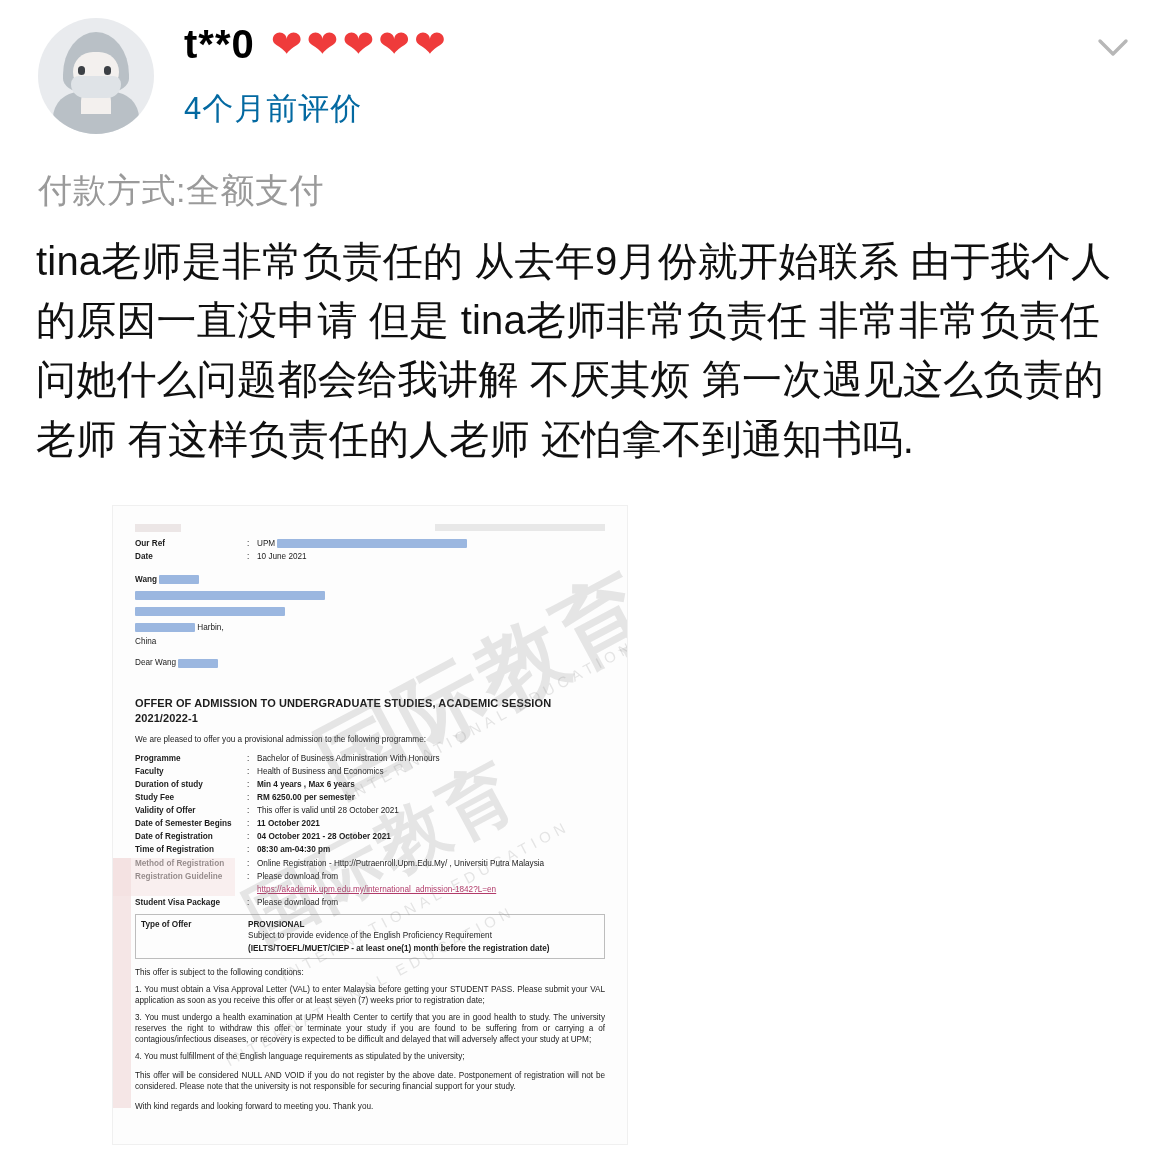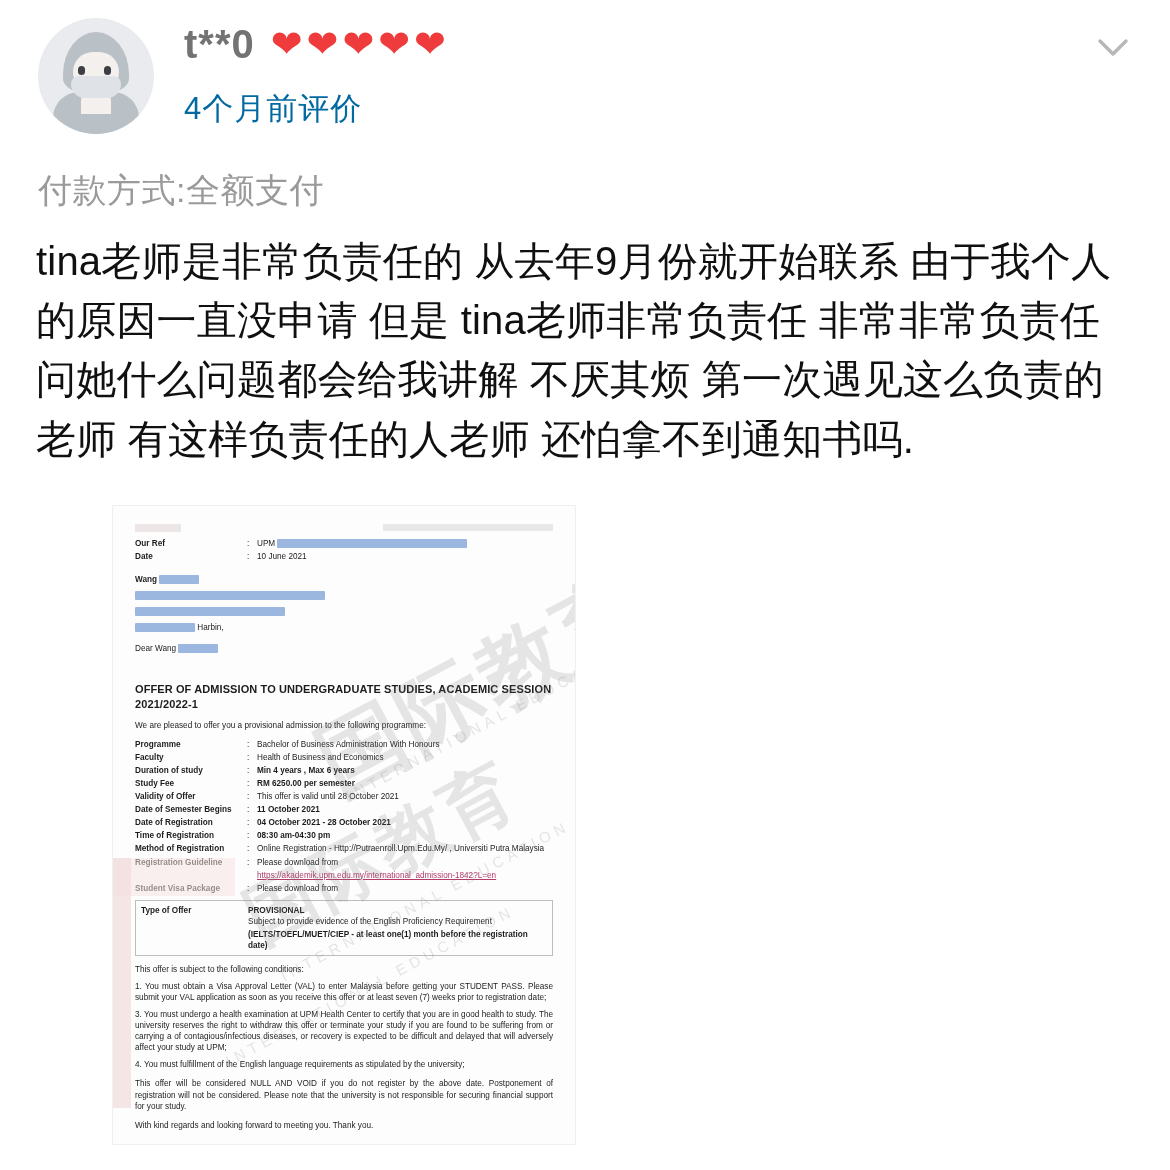--- a/index.html
+++ b/index.html
@@ -89,21 +89,21 @@
     min-width: 0;
   }
   .name-row {
     display: flex;
     align-items: center;
     gap: 16px;
   }
   .username {
     font-size: 40px;
     font-weight: bold;
-    color: #737373;
+    color: #000000;
     letter-spacing: 1px;
     line-height: 1.1;
   }
   .hearts {
     display: flex;
     gap: 4px;
     font-size: 38px;
     line-height: 1;
     color: #ef3b3b;
   }
@@ -134,21 +134,21 @@
     font-size: 40px;
     line-height: 1.48;
     color: #101010;
     letter-spacing: 0.2px;
     word-break: break-word;
   }
 
   
   .doc-wrap {
     margin: 36px 0 0 112px;
-    width: 464px;
+    width: 516px;
     height: 640px;
     position: relative;
     overflow: hidden;
     background: #fdfdfd;
     border: 1px solid #f0f0f0;
   }
   .doc {
     position: absolute;
     inset: 0;
     padding: 18px 22px 0 22px;
@@ -341,20 +341,21 @@
       <div class="addr-line">
         <span class="redact blk-wide"></span>
       </div>
       <div class="addr-line">
         <span class="redact blk-mid"></span>
       </div>
       <div class="addr-line">
         <span class="redact blk-sm"></span>
         <span>Harbin,</span>
       </div>
+      <div class="country">China</div>
 
       <div class="dear">
         <span>Dear Wang</span>
         <span class="redact blk-xs"></span>
       </div>
 
       <div class="title">OFFER OF ADMISSION TO UNDERGRADUATE STUDIES, ACADEMIC SESSION 2021/2022-1</div>
       <div class="intro">We are pleased to offer you a provisional admission to the following programme:</div>
 
       <div class="table">

